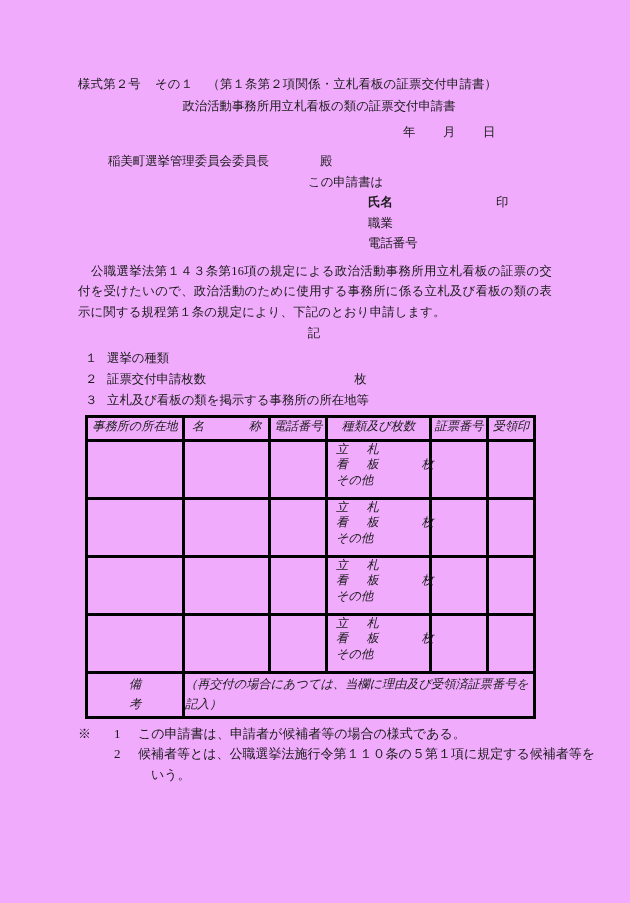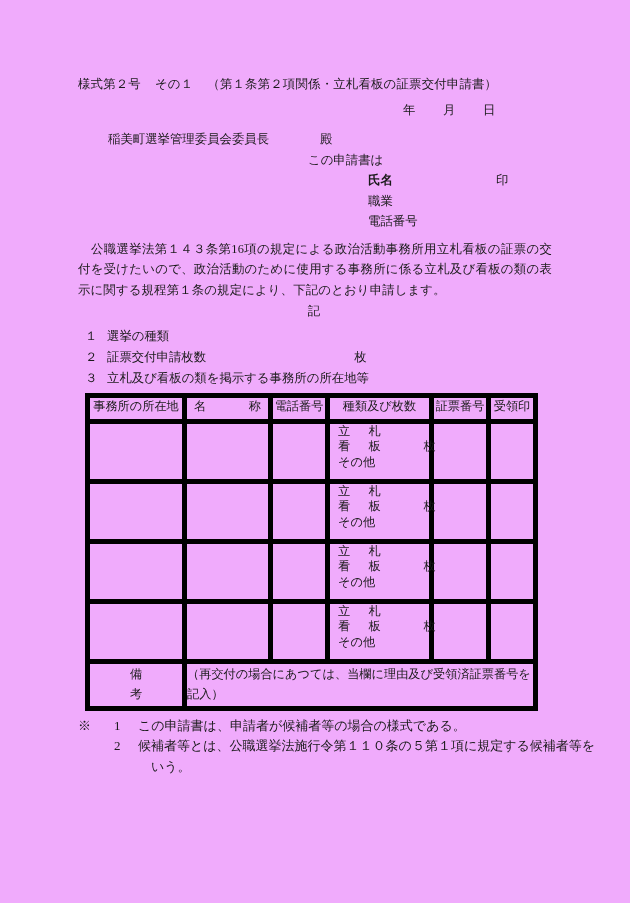--- a/index.html
+++ b/index.html
@@ -105,25 +105,26 @@
   
   table.form-table {
     border-collapse: collapse;
     margin-top: 4px;
     margin-left: 7px;
     width: 448px;
     table-layout: fixed;
   }
   table.form-table td,
   table.form-table th {
-    border: 5px solid #000000;
+    border: 3px solid #000000;
     font-weight: normal;
     font-size: 12.2px;
     padding: 0;
     vertical-align: top;
+    font-style: italic;
   }
   thead th {
     height: 21px;
     text-align: center;
     vertical-align: middle;
     white-space: nowrap;
   }
   th .spread {
     display: block;
     padding: 0 7px;
@@ -176,20 +177,21 @@
   .note-line.cont { padding-left: 73px; }
 </style>
 </head>
 <body>
 
 <div class="page">
   <div class="doc">
 
     <div class="line form-no"><span>様式第２号</span><span class="gap"></span><span>その１</span><span class="gap"></span><span>（第１条第２項関係・立札看板の証票交付申請書）</span></div>
 
+    <div class="title">政治活動事務所用立札看板の類の証票交付申請書</div>
 
     <div class="date-row"><span class="y">年</span><span class="m">月</span><span class="d">日</span></div>
 
     <div class="addr-block">
       <div class="addr-row addr-to"><span class="dono">稲美町選挙管理委員会委員長</span><span>殿</span></div>
       <div class="addr-row addr-field"><span>この申請書は</span></div>
       <div class="addr-row addr-field indent"><span class="seal">氏名</span><span>印</span></div>
       <div class="addr-row addr-field indent"><span>職業</span></div>
       <div class="addr-row addr-field indent"><span>電話番号</span></div>
     </div>

